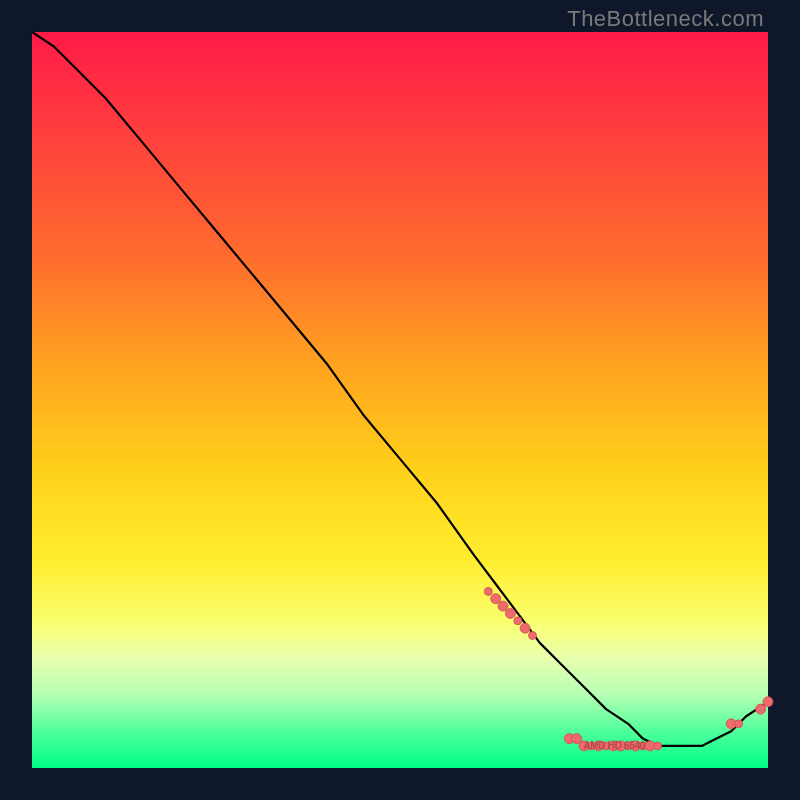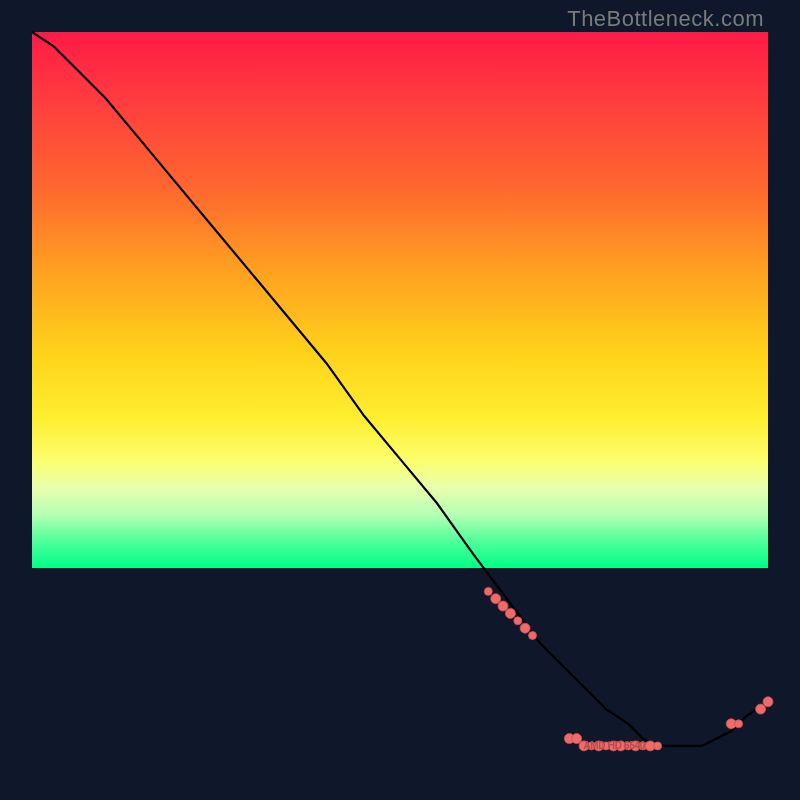--- a/index.html
+++ b/index.html
@@ -17,21 +17,21 @@
     width: 800px;
     height: 800px;
     background: #0f172a;
     text-decoration: underline;
   }
   .plot {
     position: absolute;
     left: 32px;
     top: 32px;
     width: 736px;
-    height: 536px;
+    height: 736px;
     
     background: linear-gradient(
       to bottom,
       #ff1a47 0%,
       #ff3a3f 12%,
       #ff6a2e 30%,
       #ffa220 45%,
       #ffd21a 60%,
       #ffee30 72%,
       #fbff6e 80%,

